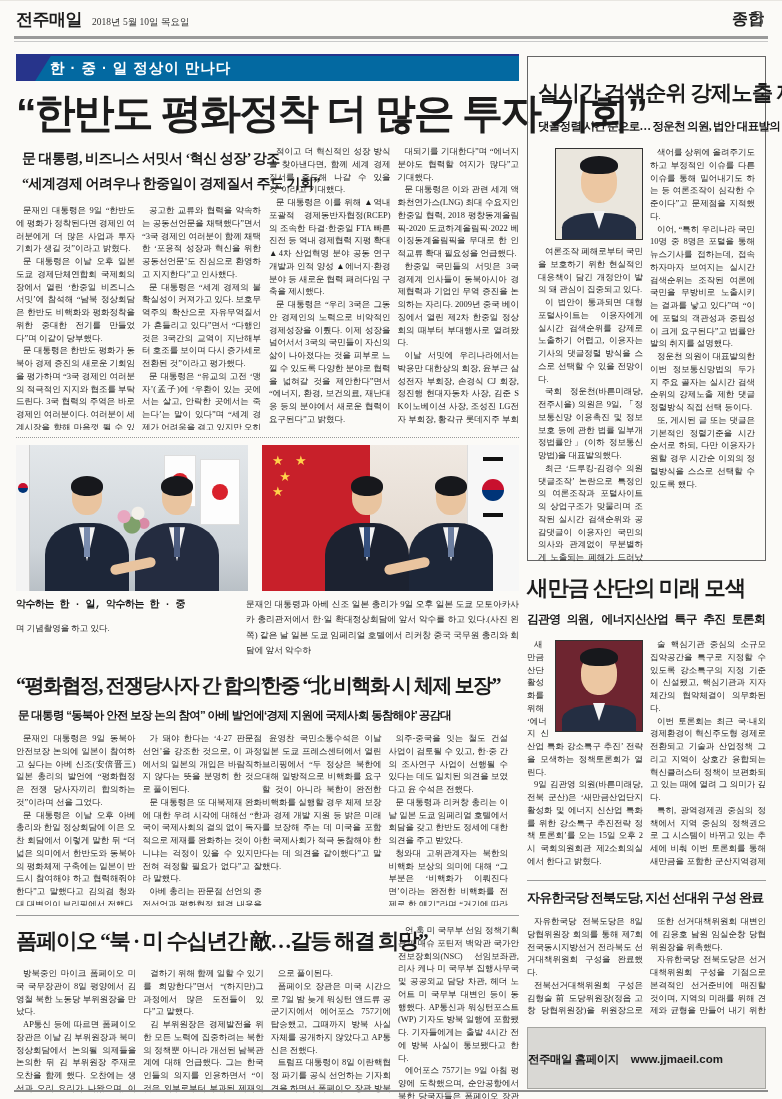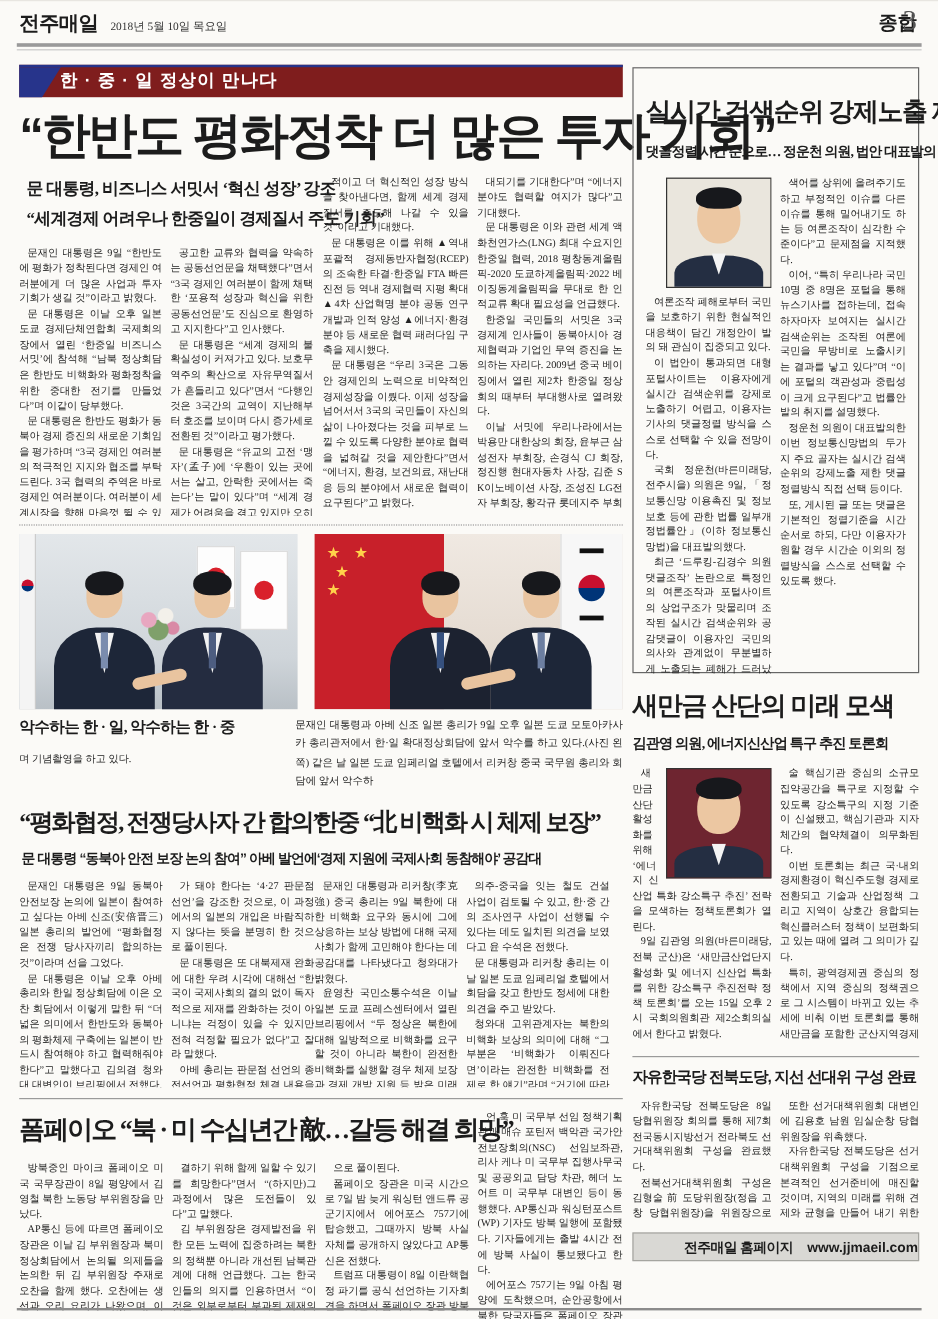--- a/index.html
+++ b/index.html
@@ -11,21 +11,21 @@
   .edition-date{font-size:9.5px;color:#333;margin-left:10px;}
   .section-name{position:absolute;left:0;right:18px;top:8px;text-align:right;
         font-family:"Liberation Sans","DejaVu Sans",sans-serif;font-weight:700;font-size:16px;}
   .page-number{position:absolute;right:18px;top:4px;font-size:24px;font-weight:300;color:#555;}
   .masthead-rule{margin:2px 14px 0 14px;border-top:3px solid #9a9a9a;border-bottom:1px solid #c9c9c9;height:2px;}
   
   .content{display:flex;gap:8px;padding:0 16px;margin-top:12px;}
   .left-sec{width:503px;flex:none;}
   .right-sec{width:239px;flex:none;}
   
-  .kicker-bar{position:relative;height:25px;background:#7f1d1d;border-top:2px solid #27348b;overflow:hidden;}
+  .kicker-bar{position:relative;height:25px;background:#0369a1;border-top:2px solid #27348b;overflow:hidden;}
   .kicker-wedge{position:absolute;left:-10px;top:-4px;width:36px;height:36px;background:#27348b;transform:skewX(-32deg);}
   .kicker-text{position:relative;color:#fff;font-family:"Liberation Sans","DejaVu Sans",sans-serif;
         font-weight:700;font-size:14.5px;line-height:25px;padding-left:34px;letter-spacing:1px;}
   .lead-headline{font-family:"Liberation Sans","DejaVu Sans",sans-serif;font-weight:800;font-size:41px;
         letter-spacing:-2px;line-height:1.15;margin:9px 0 8px 0;white-space:nowrap;}
   
   .lead-body{display:flex;gap:8px;}
   .lead-left{width:245px;flex:none;}
   .lead-right{width:250px;flex:none;}
   .subheads{padding:2px 0 8px 6px;}
@@ -66,21 +66,21 @@
   .person .tie{position:absolute;bottom:34px;left:50%;transform:translateX(-50%);width:6px;height:30px;background:#5a6b8c;}
   .handshake{position:absolute;bottom:20px;width:46px;height:10px;background:#e9c49f;border-radius:5px;transform:rotate(-12deg);}
   .flowers{position:absolute;width:40px;height:34px;border-radius:50%;
         background:radial-gradient(circle at 30% 40%,#e8a7c0 0 6px,transparent 7px),
                    radial-gradient(circle at 65% 30%,#f3f0ea 0 6px,transparent 7px),
                    radial-gradient(circle at 50% 65%,#7fa06b 0 8px,transparent 9px),
                    radial-gradient(circle at 80% 60%,#d98aa6 0 5px,transparent 6px);}
   
   .caption-row{display:flex;gap:12px;margin-top:6px;}
   .caption-left{width:218px;flex:none;}
-  .caption-title{font-family:Liberation Serif, serif;font-weight:700;font-size:13px;letter-spacing:-0.5px;}
+  .caption-title{font-family:Liberation Mono, monospace;font-weight:700;font-size:10px;letter-spacing:-0.5px;}
   .caption-cont{font-size:8.5px;margin-top:12px;color:#222;}
   .caption-body{flex:1;font-size:8.7px;line-height:1.75;color:#222;text-align:justify;word-break:break-all;}
   
   .pair-row{display:flex;margin-top:14px;}
   .pair-article{width:246px;flex:none;}
   .serif-headline{font-weight:700;font-size:20px;letter-spacing:-1.5px;white-space:nowrap;margin:0 0 9px 0;}
   .article-subhead{font-family:"Liberation Sans","DejaVu Sans",sans-serif;font-weight:700;font-size:11.5px;
         letter-spacing:-0.7px;margin:0 0 9px 2px;white-space:nowrap;}
   .pair-article .ncol{height:174px;}
   
@@ -103,29 +103,29 @@
         background:#17181c;border-radius:50% 50% 40% 40%;}
   .portrait .p-suit{position:absolute;bottom:-8px;left:50%;transform:translateX(-50%);width:74px;height:34px;
         background:#242e42;border-radius:42% 42% 0 0;}
   .portrait .p-shirt{position:absolute;bottom:10px;left:50%;transform:translateX(-50%);width:12px;height:18px;
         background:#f4f4f4;clip-path:polygon(0 0,100% 0,50% 100%);}
   .portrait-jung{background:#eae6dd;}
   .portrait-kim{background:#6e2530;}
   
   .sae{margin-top:12px;}
   .sae-headline{font-weight:700;font-size:21.5px;letter-spacing:-1px;white-space:nowrap;margin:0 0 10px 0;}
-  .sae-subhead{font-family:Liberation Serif, serif;font-weight:700;font-size:11.8px;
+  .sae-subhead{font-family:Liberation Mono, monospace;font-weight:700;font-size:11.8px;
         letter-spacing:-0.7px;margin-bottom:10px;white-space:nowrap;}
   .sae .ncol{height:232px;}
   .party{margin-top:10px;border-top:1px solid #9a9a9a;padding-top:8px;}
   .party-headline{font-family:"Liberation Sans","DejaVu Sans",sans-serif;font-weight:700;font-size:13px;
         letter-spacing:-0.8px;white-space:nowrap;margin-bottom:8px;}
   .party .ncol{height:100px;}
   
-  .home-box{margin-top:12px;background:#d9d8d4;border:1px solid #a5a5a0;text-align:right;padding:2px 0;}
+  .home-box{margin-top:12px;background:#d9d8d4;border:1px solid #a5a5a0;text-align:left;padding:21px 0;}
   .home-label{font-family:"Liberation Sans","DejaVu Sans",sans-serif;font-weight:700;font-size:11.5px;letter-spacing:-0.5px;}
   .home-url{font-family:"Liberation Sans","DejaVu Sans",sans-serif;font-weight:700;font-size:11.5px;margin-left:8px;}
   .bottom-rule{position:absolute;left:14px;right:14px;bottom:8px;border-top:2px solid #8b8b8b;}
 </style>
 </head>
 <body>
 
 <div class="page">
 
   <div class="masthead">
@@ -246,21 +246,20 @@
                 <p>문 대통령은 또 대북제재 완화에 대한 우려 시각에 대해선 “한국이 국제사회의 결의 없이 독자적으로 제재를 완화하는 것이 아니냐는 걱정이 있을 수 있지만 전혀 걱정할 필요가 없다”고 잘라 말했다.</p>
                 <p>아베 총리는 판문점 선언의 종전선언과 평화협정 체결 내용을 거론하며 “평화체제가 구축되려면 지역 안전보장이라는 중요한 내용이 담겨야 한다”면서 “동북아 안전보장 논의에 일본도 참여하고 싶다”고 밝혔다.　/뉴시스</p>
               </div>
           </div>
         </div>
         <div class="pair-article">
           <div class="serif-headline">한중 “北 비핵화 시 체제 보장”</div>
           <div class="article-subhead">‘경제 지원에 국제사회 동참해야’ 공감대</div>
           <div class="colrow">
             <div class="ncol body-text">
-                <p>문재인 대통령과 리커창(李克強) 중국 총리는 9일 북한에 대한 비핵화 요구와 동시에 그에 상응하는 보상 방법에 대해 국제사회가 함께 고민해야 한다는 데 공감대를 나타냈다고 청와대가 밝혔다.</p>
                 <p>윤영찬 국민소통수석은 이날 일본 도쿄 프레스센터에서 열린 브리핑에서 “두 정상은 북한에 대해 일방적으로 비핵화를 요구할 것이 아니라 북한이 완전한 비핵화를 실행할 경우 체제 보장과 경제 개발 지원 등 밝은 미래를 보장해 주는 데 미국을 포함한 국제사회가 적극 동참해야 한다는 데 의견을 같이했다”고 말했다.</p>
               </div>
             <div class="ncol body-text">
                 <p>의주-중국을 잇는 철도 건설 사업이 검토될 수 있고, 한·중 간의 조사연구 사업이 선행될 수 있다는 데도 일치된 의견을 보였다고 윤 수석은 전했다.</p>
                 <p>문 대통령과 리커창 총리는 이날 일본 도쿄 임페리얼 호텔에서 회담을 갖고 한반도 정세에 대한 의견을 주고 받았다.</p>
                 <p>청와대 고위관계자는 북한의 비핵화 보상의 의미에 대해 “그 부분은 ‘비핵화가 이뤄진다면’이라는 완전한 비핵화를 전제로 한 얘기”라며 “거기에 따라서 국제사회도 북한의 경제개발 지원 등에 대해 같이 동참하고 북한이 체제보장 문제 등에서 안심할 수 있도록 해줘야 한다는 얘기”라고 설명했다.　/뉴시스</p>
               </div>
           </div>
         </div>
       </div>

